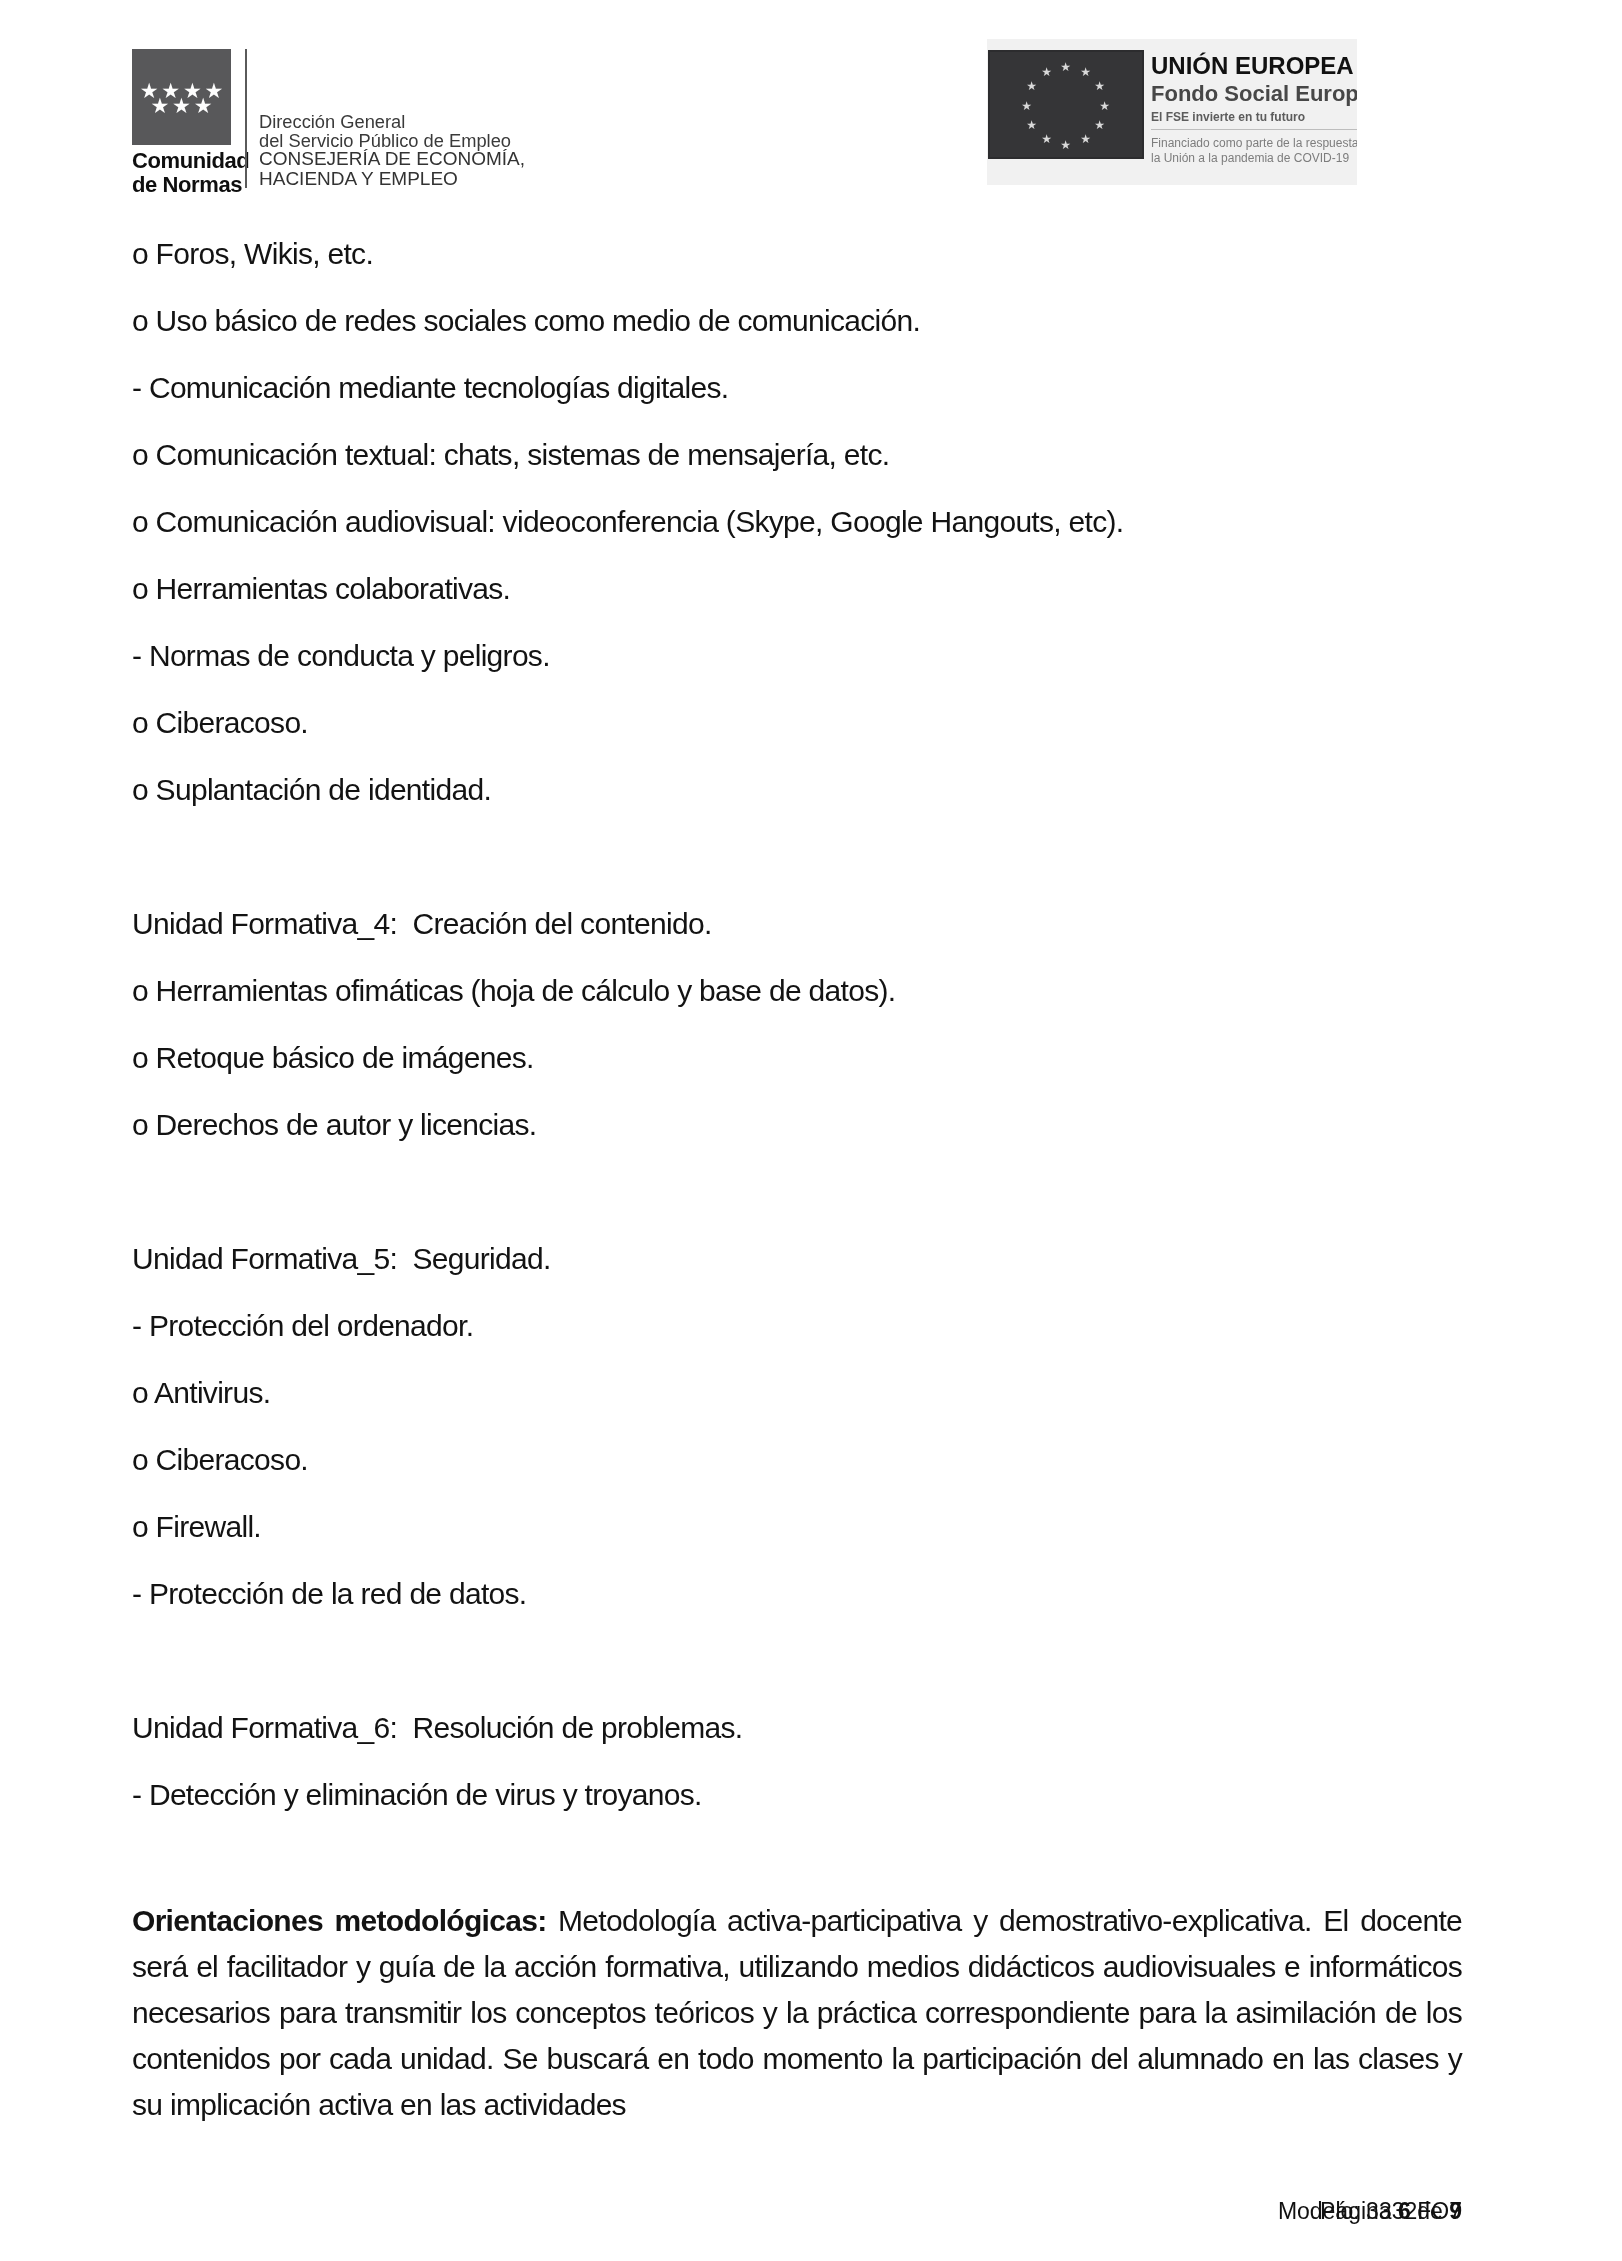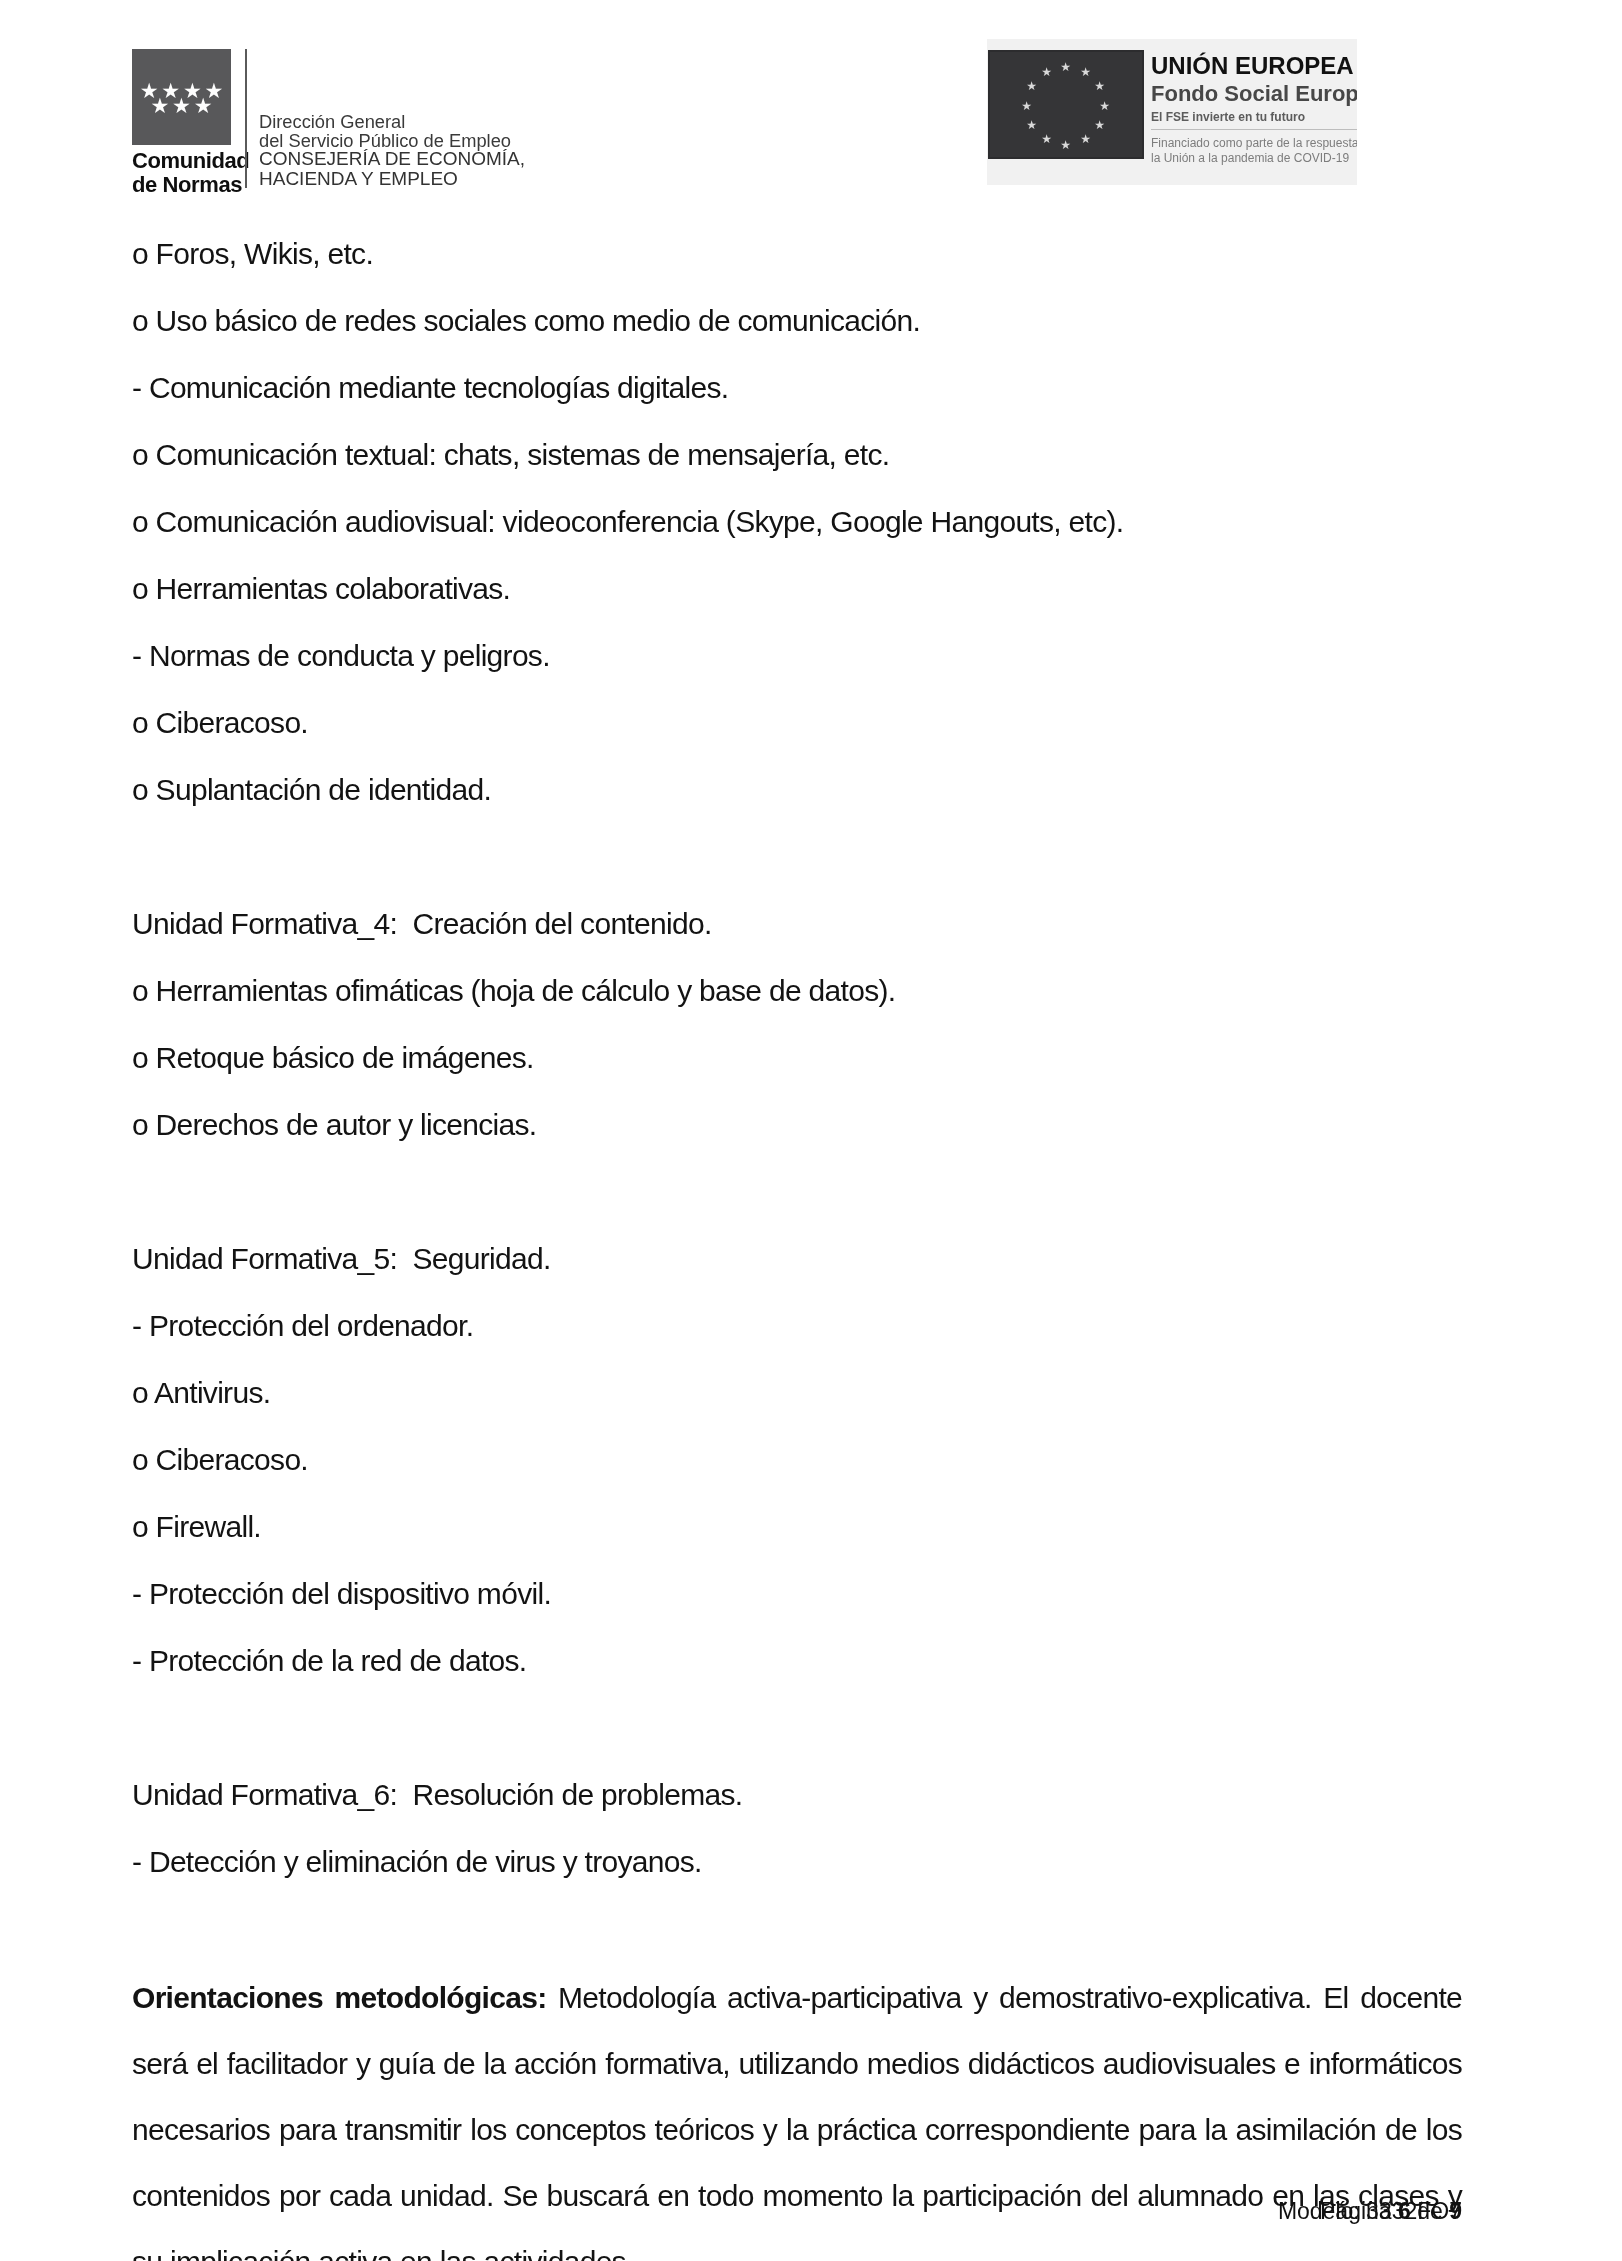--- a/index.html
+++ b/index.html
@@ -31,21 +31,21 @@
   .eu-subtitle{position:absolute; left:0; top:42px; font-size:22px; font-weight:bold; color:#474747; white-space:nowrap;}
   .eu-tagline{position:absolute; left:0; top:71px; font-size:12px; font-weight:bold; color:#5c5c5c; white-space:nowrap;}
   .eu-divider{position:absolute; left:0; top:90px; width:206px; height:1.4px; background:#bdbdbd;}
   .eu-funding{position:absolute; left:0; top:97px; font-size:12px; line-height:15px; color:#7d7d7d; white-space:nowrap;}
   
   .content{position:absolute; left:132px; top:220px; width:1330px;}
   .line{height:67px; display:flex; align-items:center;
     font-size:30px; letter-spacing:-0.7px; white-space:pre; color:#131313;}
   .line.sp{margin-top:67px;text-align:right;}
   
-  .paragraph{margin-top:70px; font-size:30px; line-height:66px; letter-spacing:-0.7px;
+  .paragraph{margin-top:70px; font-size:30px; line-height:46px; letter-spacing:-0.7px;
     text-align:justify; color:#131313;}
   .paragraph .lead{font-weight:bold;}
   
   .footer{position:absolute; left:132px; top:2198px; width:1330px; height:35px; font-size:23px; color:#111;}
   .footer-center{position:absolute; left:0; width:100%; text-align:right;}
   .footer-right{position:absolute; right:0; top:0; white-space:nowrap;}
   .b{font-weight:bold;}
 </style>
 </head>
 <body>
@@ -112,21 +112,20 @@
     <div class="line">o Suplantación de identidad.</div>
     <div class="line sp">Unidad Formativa_4:  Creación del contenido.</div>
     <div class="line">o Herramientas ofimáticas (hoja de cálculo y base de datos).</div>
     <div class="line">o Retoque básico de imágenes.</div>
     <div class="line">o Derechos de autor y licencias.</div>
     <div class="line sp">Unidad Formativa_5:  Seguridad.</div>
     <div class="line">- Protección del ordenador.</div>
     <div class="line">o Antivirus.</div>
     <div class="line">o Ciberacoso.</div>
     <div class="line">o Firewall.</div>
-    <div class="line">- Protección del dispositivo móvil.</div>
     <div class="line">- Protección de la red de datos.</div>
     <div class="line sp">Unidad Formativa_6:  Resolución de problemas.</div>
     <div class="line">- Detección y eliminación de virus y troyanos.</div>
 
     <div class="paragraph"><span class="lead">Orientaciones metodológicas:</span><span> Metodología activa-participativa y demostrativo-explicativa. El docente será el facilitador y guía de la acción formativa, utilizando medios didácticos audiovisuales e informáticos necesarios para transmitir los conceptos teóricos y la práctica correspondiente para la asimilación de los contenidos por cada unidad. Se buscará en todo momento la participación del alumnado en las clases y su implicación activa en las actividades</span></div>
   </div>
 
   <div class="footer">
     <div class="footer-center">
       <span>Página</span>

